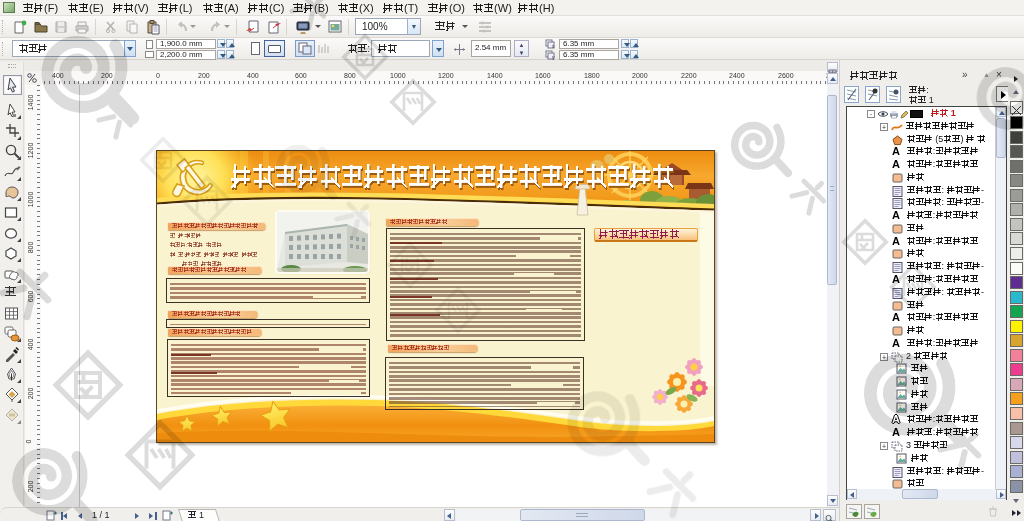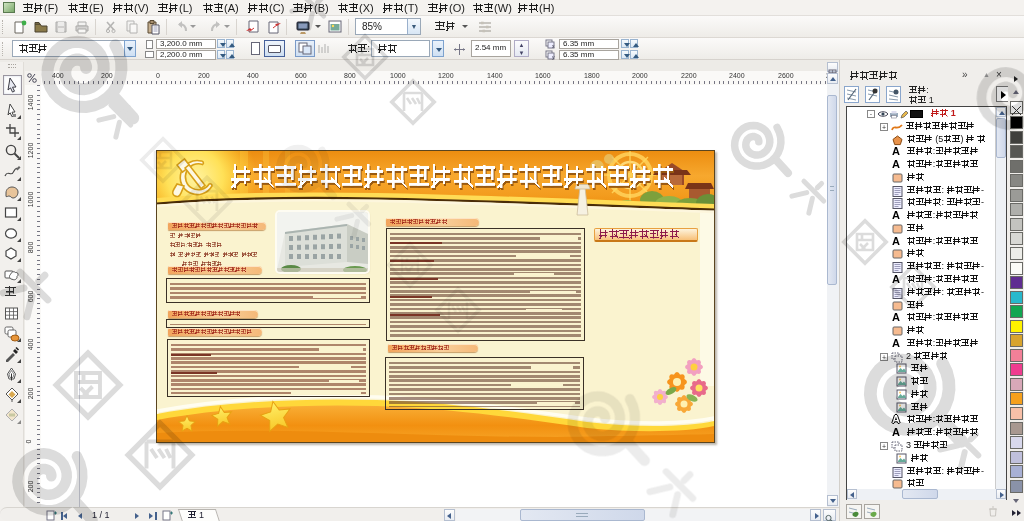--- a/index.html
+++ b/index.html
@@ -136,21 +136,21 @@
       <path d="M6 13h4l1 2H5z" fill="#b96"></path>
     </svg>
   <div class="abs" style="left:315px;top:9px;width:0;height:0;border-left:3px solid transparent;border-right:3px solid transparent;border-top:3px solid #555;"></div>
   <svg class="ticon" style="left:327px;" viewBox="0 0 16 16">
       <rect x="2" y="2" width="12" height="11" fill="#fff" stroke="#667"></rect>
       <rect x="3.5" y="5" width="9" height="6.5" fill="#7a9"></rect>
       <circle cx="6" cy="7" r="1.2" fill="#fd5"></circle>
     </svg>
   <div class="tbsep" style="left:348px;"></div>
   <div class="combo" style="left:355px;top:2px;width:66px;">
-    <div style="padding:2px 0 0 6px;">85%</div>
+    <div style="padding:2px 0 0 6px;">100%</div>
       <div class="combobtn">▼</div>
   </div>
   <div class="abs" style="left:435px;top:4px;font-size:11px;color:#222;"><i class="cj c2"></i><i class="cj c3"></i></div>
   <div class="abs" style="left:462px;top:9px;width:0;height:0;border-left:3px solid transparent;border-right:3px solid transparent;border-top:3px solid #555;"></div>
   <svg class="ticon" style="left:477px;" viewBox="0 0 16 16">
       <path d="M2 4h12M2 8h12M2 12h12" stroke="#99958d" stroke-width="1.2"></path>
       <rect x="4" y="2.7" width="2.6" height="2.6" fill="#c5c1b8"></rect>
       <rect x="9" y="6.7" width="2.6" height="2.6" fill="#c5c1b8"></rect>
       <rect x="5.5" y="10.7" width="2.6" height="2.6" fill="#c5c1b8"></rect>
     </svg>
@@ -159,21 +159,21 @@
 <div class="abs" id="propbar">
   <div class="abs" style="left:2px;top:4px;width:3px;height:14px;border-left:1px dotted #b8b4ae;"></div>
   <div class="combo" style="left:12px;top:2px;width:124px;">
     <div style="padding:2px 0 0 6px;"><i class="cj c1"></i><i class="cj c2"></i><i class="cj c3"></i></div>
       <div class="combobtn" style="width:12px;background:linear-gradient(#eaf2fb,#cfe0f3);border:1px solid #7da2ce;margin:-1px;height:17px;">
         <i class="td" style="left:2px;top:6px;border-top-color:#345a80;"></i>
       </div>
   </div>
   <div class="abs" style="left:146px;top:2px;width:7px;height:9px;border:1px solid #888;background:#fff;"></div>
   <div class="abs" style="left:145px;top:13px;width:9px;height:7px;border:1px solid #888;background:#fff;"></div>
-  <div class="spinfield" style="left:156px;top:1px;width:60px;height:10px;line-height:8px;font-size:8px;white-space:nowrap;overflow:hidden;">3,200.0 mm</div>
+  <div class="spinfield" style="left:156px;top:1px;width:60px;height:10px;line-height:8px;font-size:8px;white-space:nowrap;overflow:hidden;">1,900.0 mm</div>
   <span class="spb" style="left:217px;top:1px;">
       <i class="td" style="left:1.5px;top:3px;border-top-color:#345a80;"></i>
     </span>
     <span class="spb" style="left:226px;top:1px;">
       <i class="tu" style="left:1.5px;top:3px;border-bottom-color:#345a80;"></i>
     </span>
   <div class="spinfield" style="left:156px;top:12px;width:60px;height:10px;line-height:8px;font-size:8px;white-space:nowrap;overflow:hidden;">2,200.0 mm</div>
   <span class="spb" style="left:217px;top:12px;">
       <i class="td" style="left:1.5px;top:3px;border-top-color:#345a80;"></i>
     </span>

